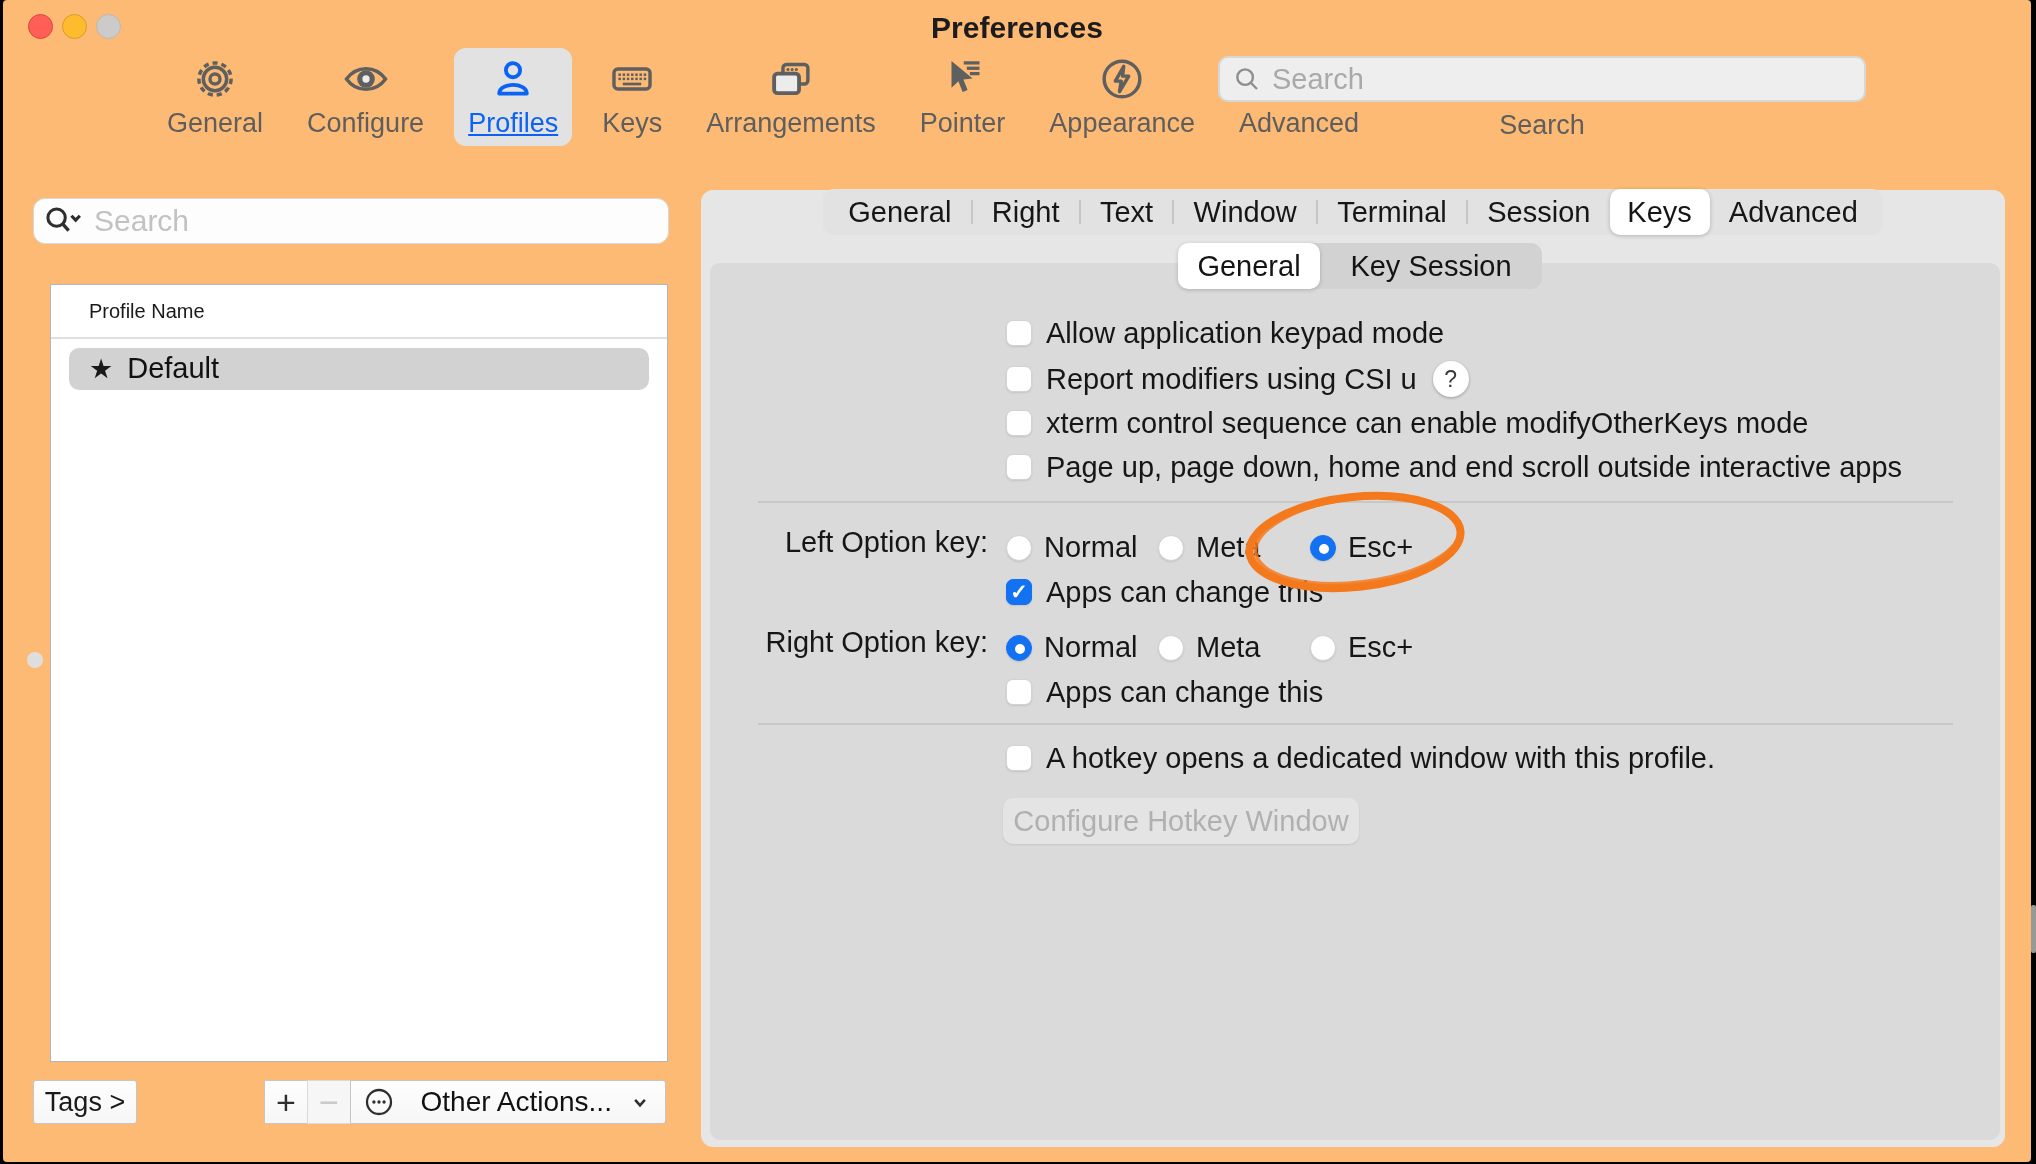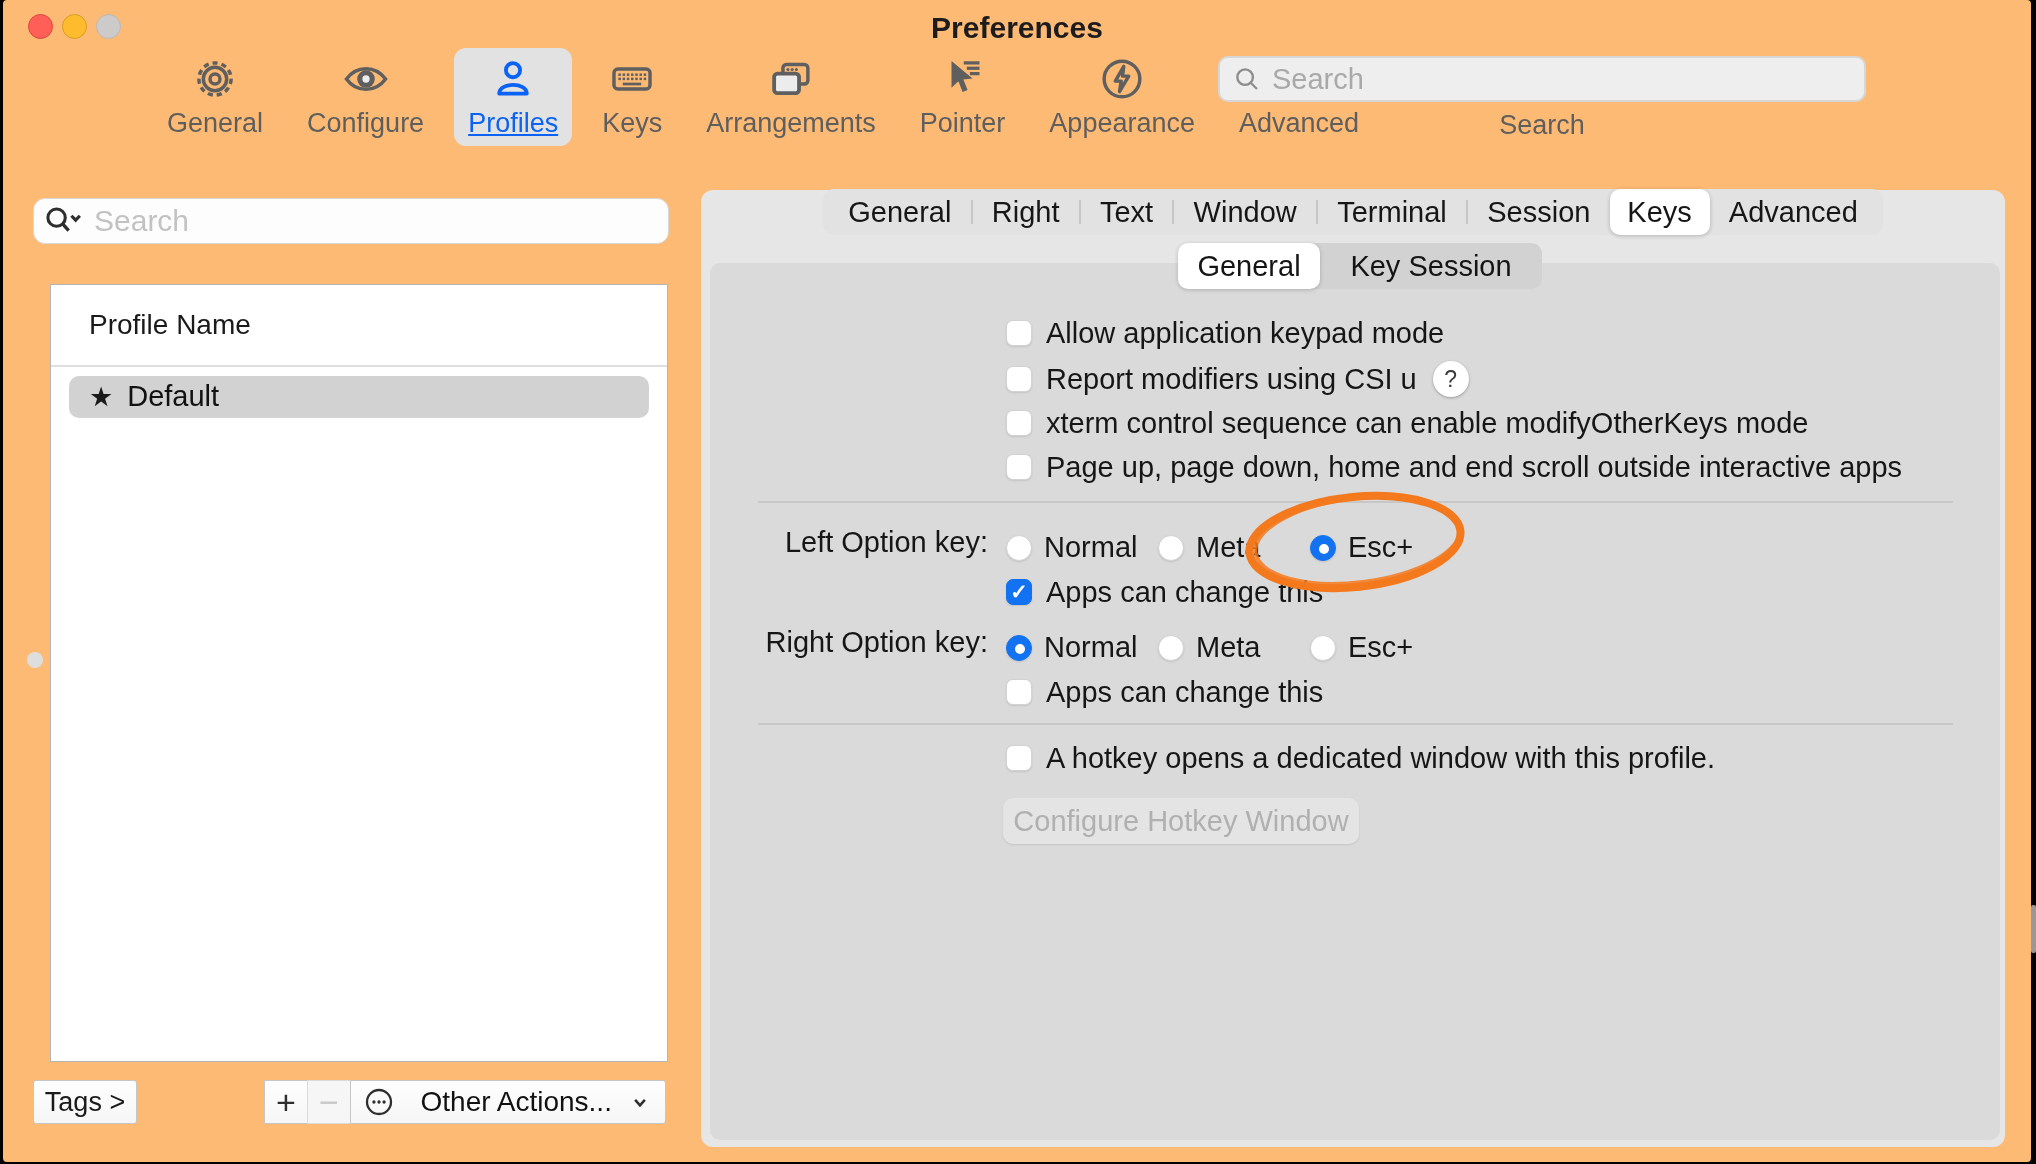--- a/index.html
+++ b/index.html
@@ -26,21 +26,21 @@
   .tb-search { position:absolute; left:1215px; top:56px; width:648px; height:46px; border:2px solid #d7d7d7; background:#eeeeee; border-radius:10px; display:flex; align-items:center; padding:0 12px; }
   .tb-search svg { width:30px; height:30px; }
   .tb-search .ph { margin-left:10px; font-size:29px; color:#a9a9a9; }
   .tb-search-label { position:absolute; left:1215px; top:110px; width:648px; text-align:center; font-size:27px; color:#5e5e5e; }
 
   
   .sb-search { position:absolute; left:30px; top:198px; width:636px; height:46px; background:#fdfdfd; border:1.5px solid #d8d8d8; border-radius:12px; display:flex; align-items:center; padding:0 10px; }
   .sb-search svg { width:42px; height:34px; }
   .sb-search .ph { margin-left:8px; font-size:30px; color:#c2c2c2; }
   .listbox { position:absolute; left:47px; top:284px; width:618px; height:778px; background:#fff; border:1.5px solid #b5b5b5; }
-  .list-header { height:80px; display:flex; align-items:center; padding-left:38px; font-size:28px; color:#1a1a1a; }
+  .list-header { height:52px; display:flex; align-items:center; padding-left:38px; font-size:20px; color:#1a1a1a; }
   .list-divider { height:1.5px; background:#dfdfdf; }
   .profile-row { margin:9px 18px 0; height:42px; background:#d2d2d2; border-radius:10px; display:flex; align-items:center; padding-left:20px; }
   .profile-row .star { font-size:27px; color:#1a1a1a; }
   .profile-row .pname { margin-left:14px; font-size:29px; color:#111; }
   .side-dot { position:absolute; left:24px; top:652px; width:16px; height:16px; border-radius:50%; background:#dedede; }
 
   .tags-btn { position:absolute; left:30px; top:1080px; width:104px; height:44px; background:linear-gradient(#fefefe,#f6f6f6); border:1.5px solid #c6c6c6; border-radius:3px; display:flex; align-items:center; justify-content:center; font-size:27px; color:#1a1a1a; }
   .cluster { position:absolute; left:262px; top:1080px; height:44px; display:flex; }
   .cluster > div { background:linear-gradient(#fefefe,#f6f6f6); border:1.5px solid #c6c6c6; margin-left:-1.5px; display:flex; align-items:center; justify-content:center; }
   .btn-plus { width:45px; font-size:34px; color:#2e2e2e; }

